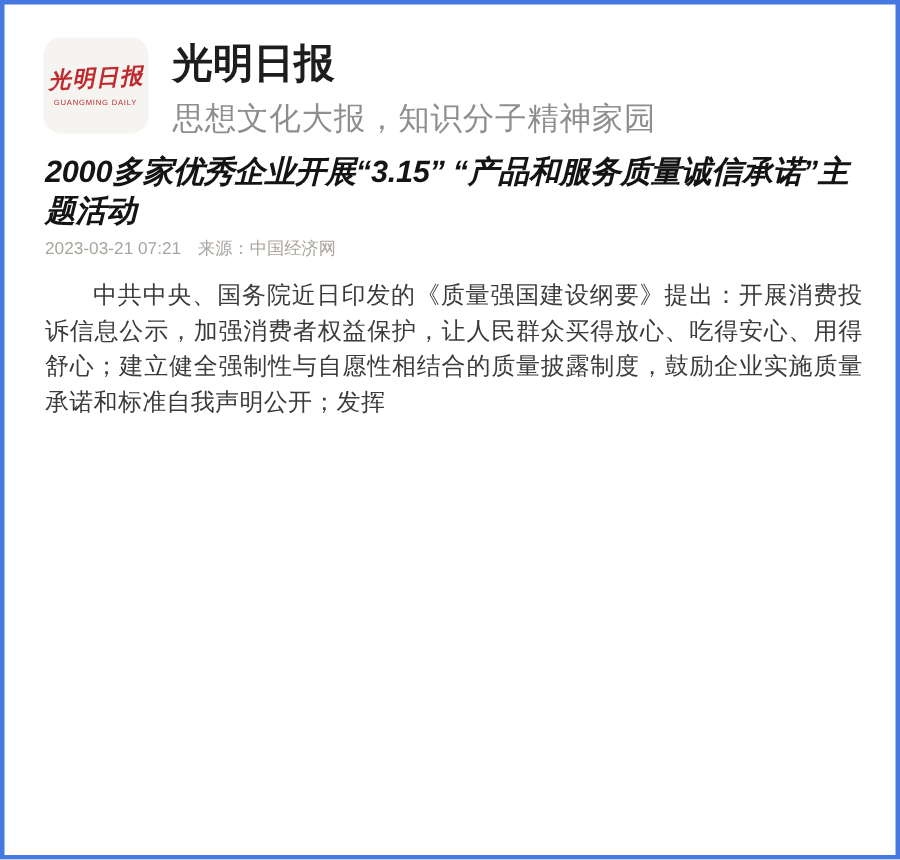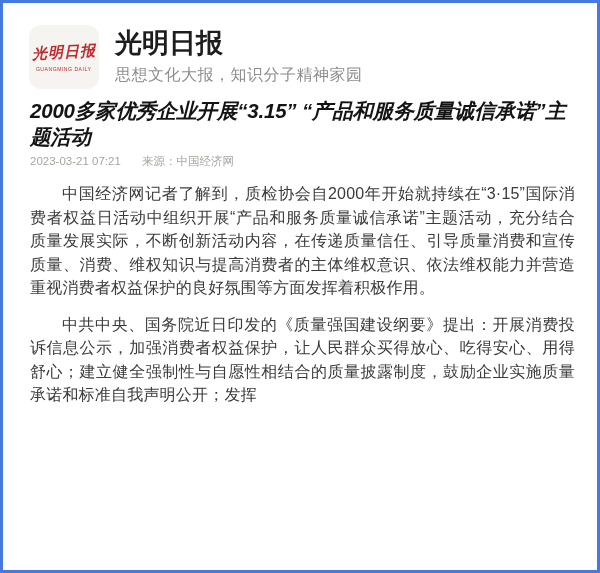--- a/index.html
+++ b/index.html
@@ -52,41 +52,41 @@
   .header-title {
     font-family: "DejaVu Serif", "Liberation Serif", serif;
     font-weight: bold;
     font-size: 27px;
     color: #1d1d1d;
     line-height: 1.15;
   }
   .header-tagline {
     margin-top: 7px;
     font-family: "DejaVu Serif", "Liberation Serif", serif;
-    font-size: 16px;
+    font-size: 21px;
     color: #8e8e8e;
     letter-spacing: 0.5px;
   }
   
   .article { padding: 0 22px 0 27px; }
   .article-title {
     margin-top: 9px;
     font-size: 20.5px;
     font-weight: bold;
     color: #141414;
     line-height: 1.25;
     letter-spacing: -0.2px;
     font-style: italic;
   }
   .article-meta {
     margin-top: 5px;
     font-size: 11.5px;
     color: #a9a49e;
   }
-  .article-meta .meta-source { margin-left: 18px; }
+  .article-meta .meta-source { margin-left: 8px; }
   .body-para {
     font-size: 16px;
     line-height: 23.5px;
     color: #3b3b3b;
     text-align: justify;
     text-indent: 2em;
     letter-spacing: 0.2px;
   }
   .p1 { margin-top: 9px; }
   .p2, .p3 { margin-top: 13px; }
@@ -108,18 +108,17 @@
   </div>
 
   <div class="article">
     <h1 class="article-title">2000多家优秀企业开展“3.15” “产品和服务质量诚信承诺”主题活动</h1>
 
     <div class="article-meta">
       <span class="meta-date">2023-03-21 07:21</span>
       <span class="meta-source">来源：中国经济网</span>
     </div>
 
-    <p class="body-para p2">中国经济网记者了解到，质检协会自2000年开始就持续在“3·15”国际消费者权益日活动中组织开展“产品和服务质量诚信承诺”主题活动，充分结合质量发展实际，不断创新活动内容，在传递质量信任、引导质量消费和宣传质量、消费、维权知识与提高消费者的主体维权意识、依法维权能力并营造重视消费者权益保护的良好氛围等方面发挥着积极作用。</p>
     <p class="body-para p3">中共中央、国务院近日印发的《质量强国建设纲要》提出：开展消费投诉信息公示，加强消费者权益保护，让人民群众买得放心、吃得安心、用得舒心；建立健全强制性与自愿性相结合的质量披露制度，鼓励企业实施质量承诺和标准自我声明公开；发挥</p>
 
   </div>
 
 </div>
 
 </body></html>

